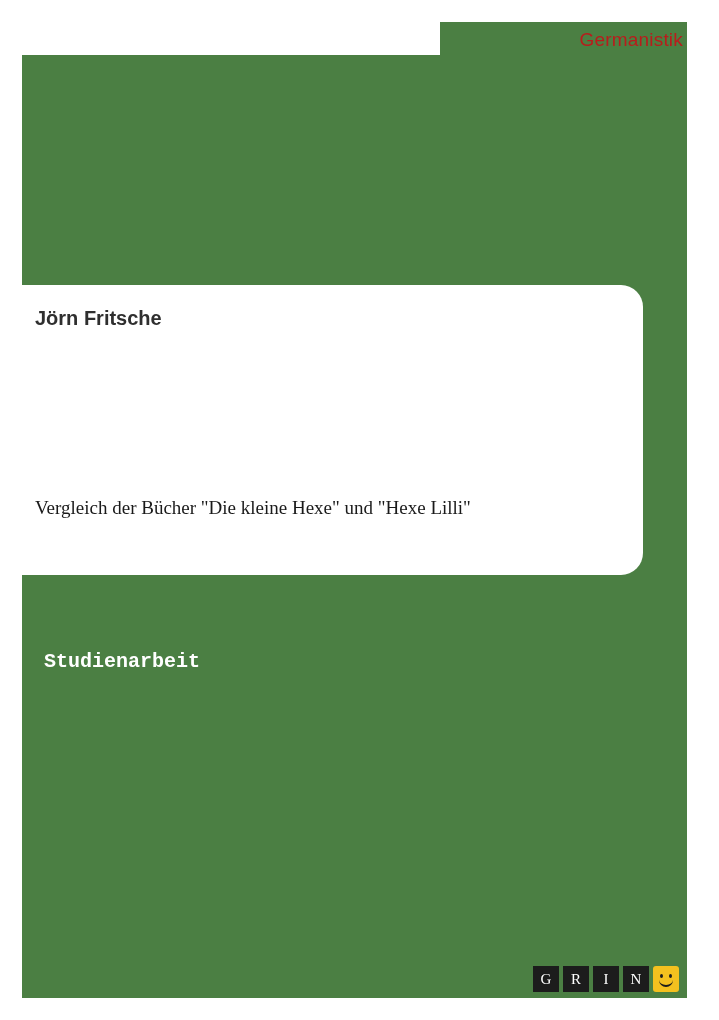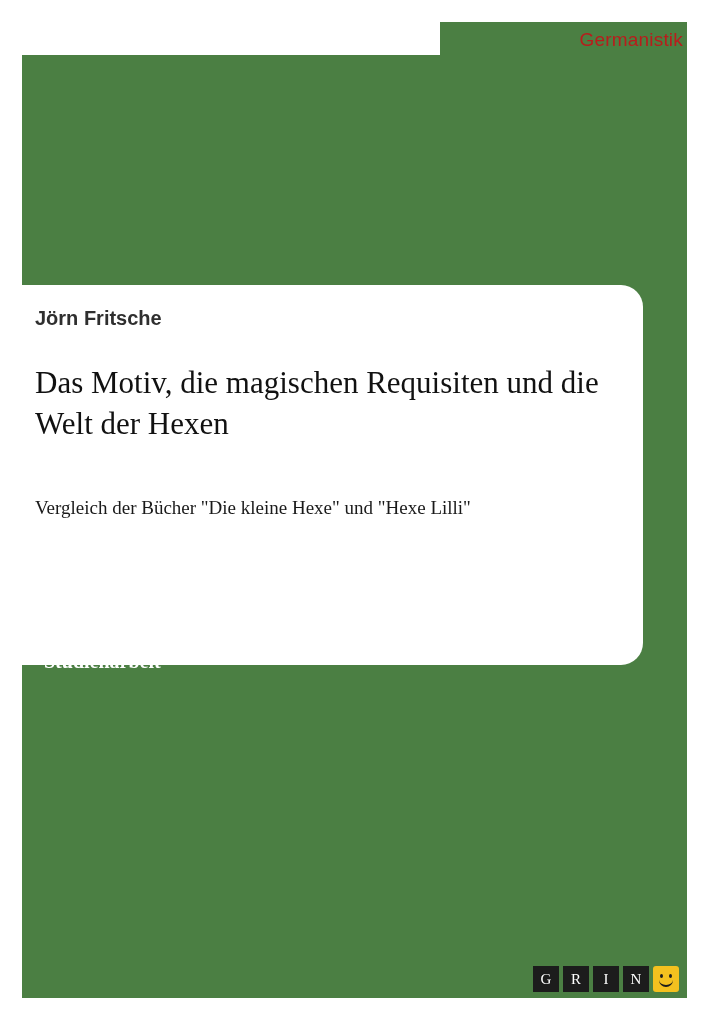--- a/index.html
+++ b/index.html
@@ -45,21 +45,21 @@
     font-family: "Liberation Sans", sans-serif;
     letter-spacing: 0.2px;
     text-align: right;
   }
   
   .title-card {
     position: absolute;
     left: 0;
     top: 285px;
     width: 643px;
-    height: 380px;
+    height: 290px;
     background: #ffffff;
     border-top-right-radius: 22px;
     border-bottom-right-radius: 22px;
   }
   .author {
     position: absolute;
     left: 35px;
     top: 22px;
     font-size: 20px;
     font-weight: bold;
@@ -85,21 +85,21 @@
     font-size: 19px;
     color: #1a1a1a;
   }
   .doctype {
     position: absolute;
     left: 44px;
     top: 650px;
     font-size: 20px;
     font-weight: bold;
     color: #ffffff;
-    font-family: Liberation Serif, serif;
+    font-family: Liberation Mono, monospace;
   }
   
   .logo {
     position: absolute;
     right: 40px;
     bottom: 28px;
     display: flex;
     gap: 4px;
     align-items: center;
   }
@@ -147,21 +147,20 @@
 
 <div class="cover">
 
   <div class="green-panel"></div>
   <div class="top-notch"></div>
 
   <div class="category">Germanistik</div>
 
   <div class="title-card">
     <div class="author">Jörn Fritsche</div>
-    <div class="title">Das Motiv, die magischen Requisiten und die Welt der Hexen</div>
     <div class="subtitle">Vergleich der Bücher "Die kleine Hexe" und "Hexe Lilli"</div>
   </div>
 
   <div class="doctype">Studienarbeit</div>
 
   <div class="logo">
     <span class="logo-letter">G</span>
     <span class="logo-letter">R</span>
     <span class="logo-letter">I</span>
     <span class="logo-letter">N</span>

